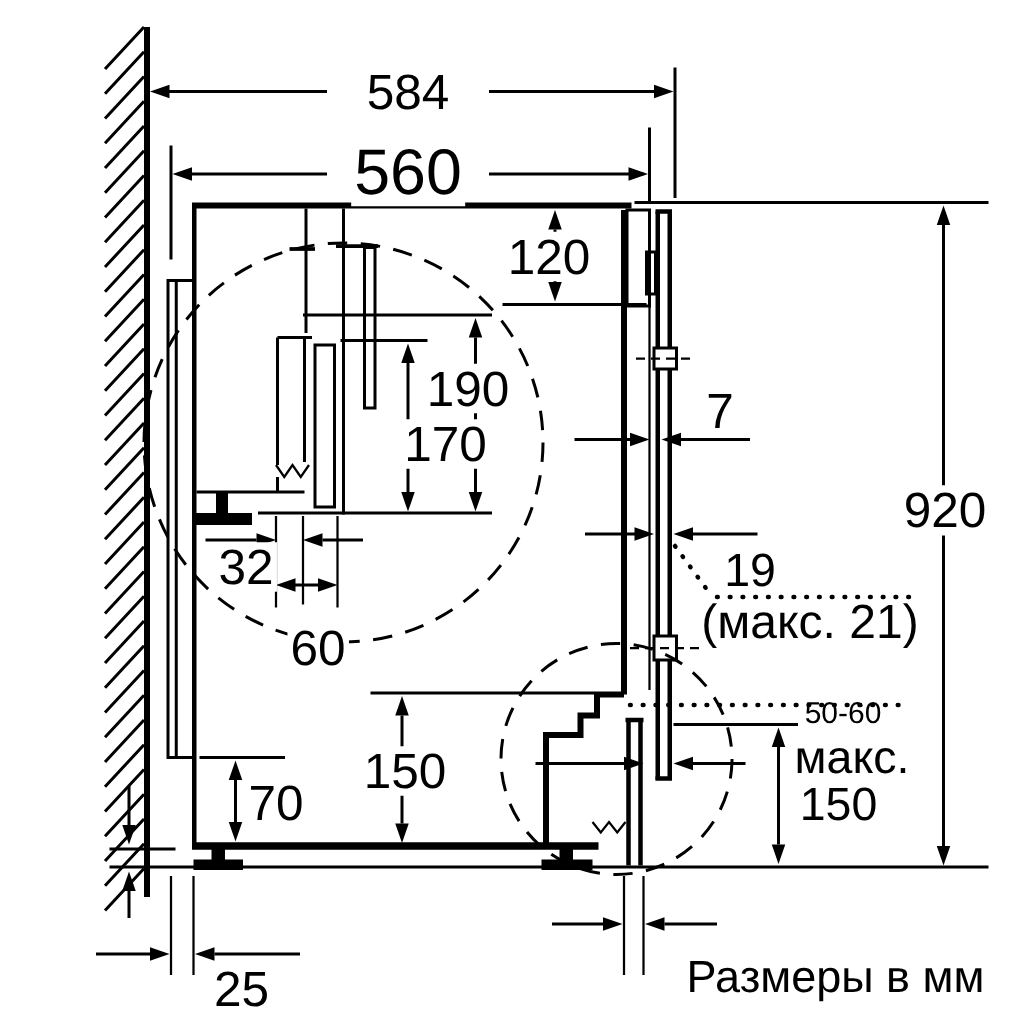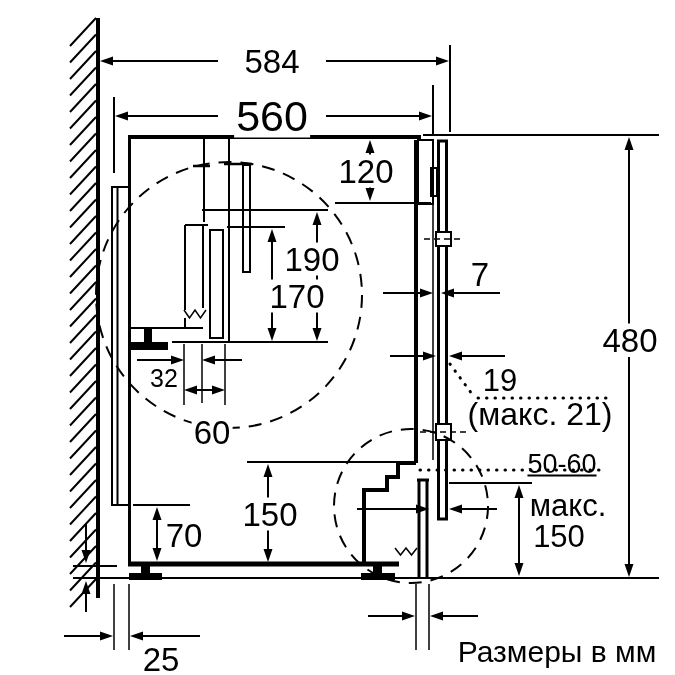--- a/index.html
+++ b/index.html
@@ -210,27 +210,27 @@
           <polygon points="430,616 443,611.5 443,620.5"></polygon>
     </g>
   </g>
 </svg>
 
 <div class="lbl" style="left:272px;top:61px;font-size:33px;">584</div>
 <div class="lbl" style="left:272px;top:116px;font-size:43px;">560</div>
 <div class="lbl" style="left:366px;top:171px;font-size:33px;">120</div>
 <div class="lbl" style="left:312px;top:259px;font-size:33px;">190</div>
 <div class="lbl" style="left:266px;top:296px;font-size:33px;margin-left:31px;">170</div>
-<div class="lbl" style="left:164px;top:378px;font-size:25px;">32</div>
+<div class="lbl" style="left:164px;top:378px;font-size:33px;">32</div>
 <div class="lbl" style="left:212px;top:432px;font-size:33px;">60</div>
 <div class="lbl" style="left:480px;top:274px;font-size:33px;">7</div>
-<div class="lbl" style="left:630px;top:340px;font-size:33px;">480</div>
+<div class="lbl" style="left:630px;top:340px;font-size:33px;">920</div>
 <div class="lbl nobg" style="left:500px;top:380px;font-size:31px;">19</div>
 <div class="lbl nobg" style="left:540px;top:414px;font-size:32px;">(макс. 21)</div>
-<div class="lbl nobg" style="left:562px;top:464px;font-size:27px;text-decoration:underline;">50-60</div>
+<div class="lbl nobg" style="left:562px;top:476px;font-size:20px;">50-60</div>
 <div class="lbl" style="left:270px;top:514px;font-size:33px;">150</div>
 <div class="lbl nobg" style="left:568px;top:505px;font-size:31px;">макс.</div>
 <div class="lbl nobg" style="left:559px;top:536px;font-size:31px;">150</div>
 <div class="lbl nobg" style="left:184px;top:535px;font-size:33px;">70</div>
 <div class="lbl nobg" style="left:161px;top:617px;font-size:33px;margin-top:42px;">25</div>
 <div class="lbl nobg" style="left:557px;top:652px;font-size:30px;">Размеры в мм</div>
 
 </div>
 
 </body></html>

